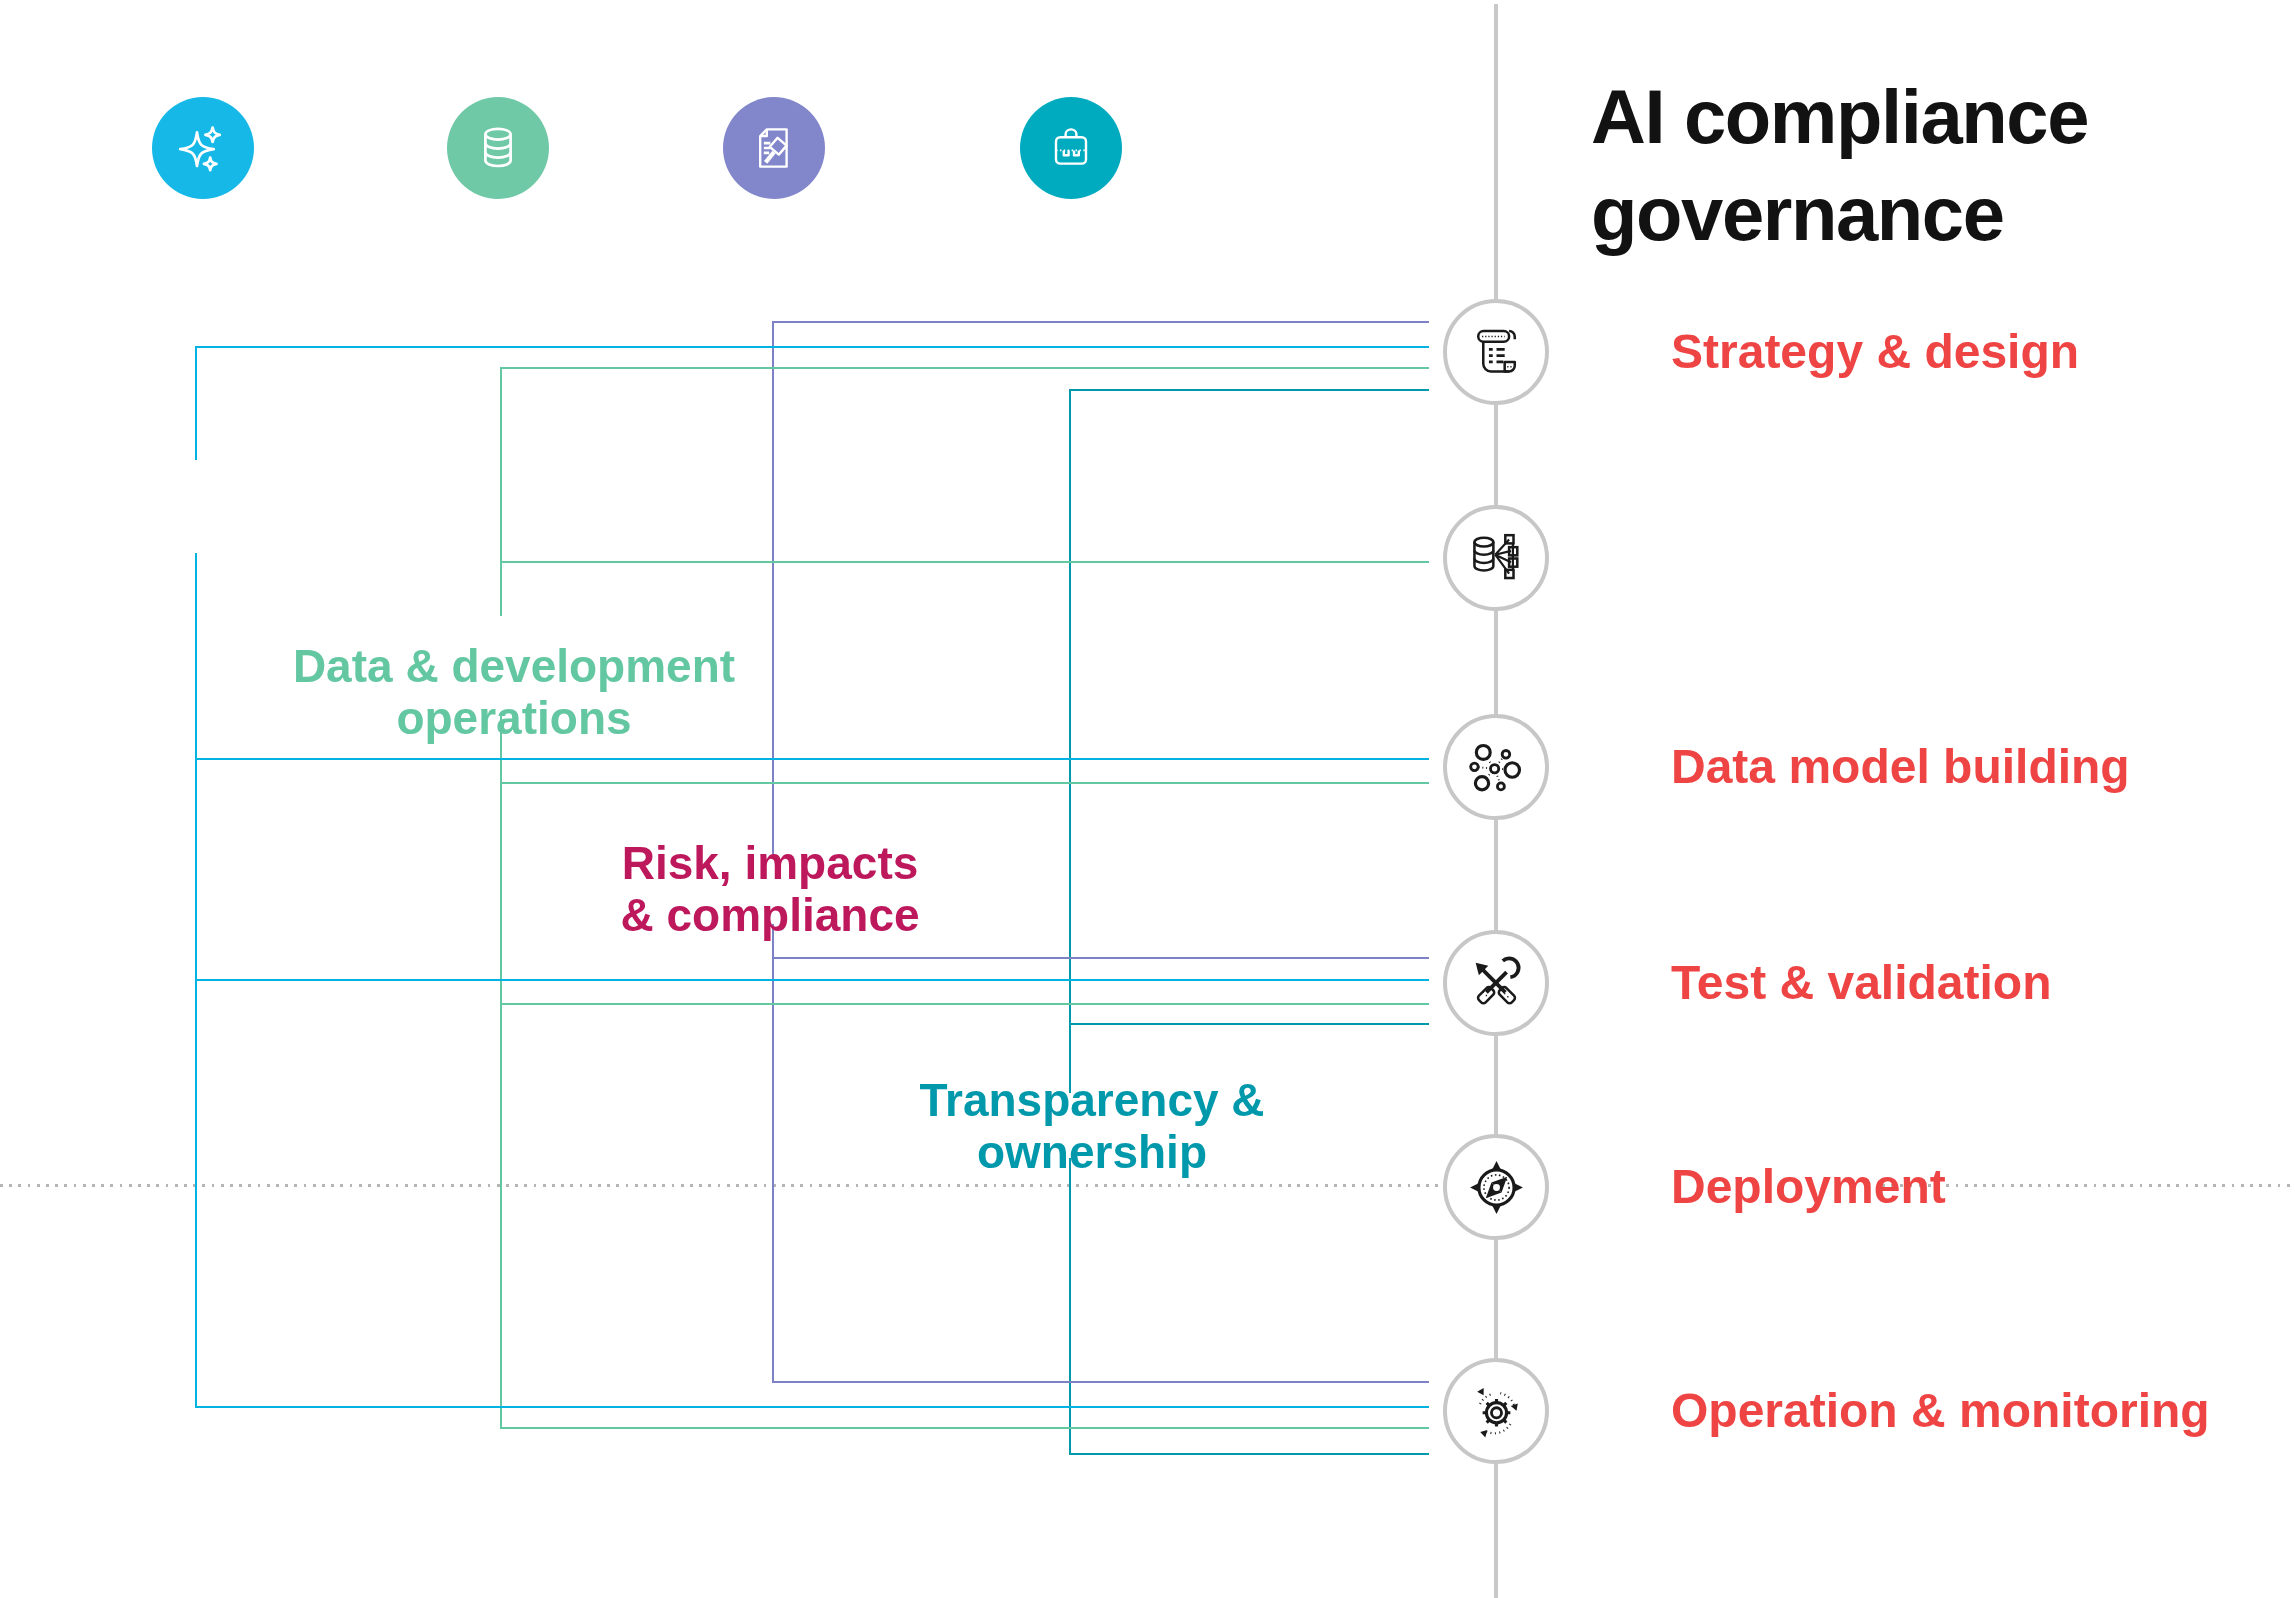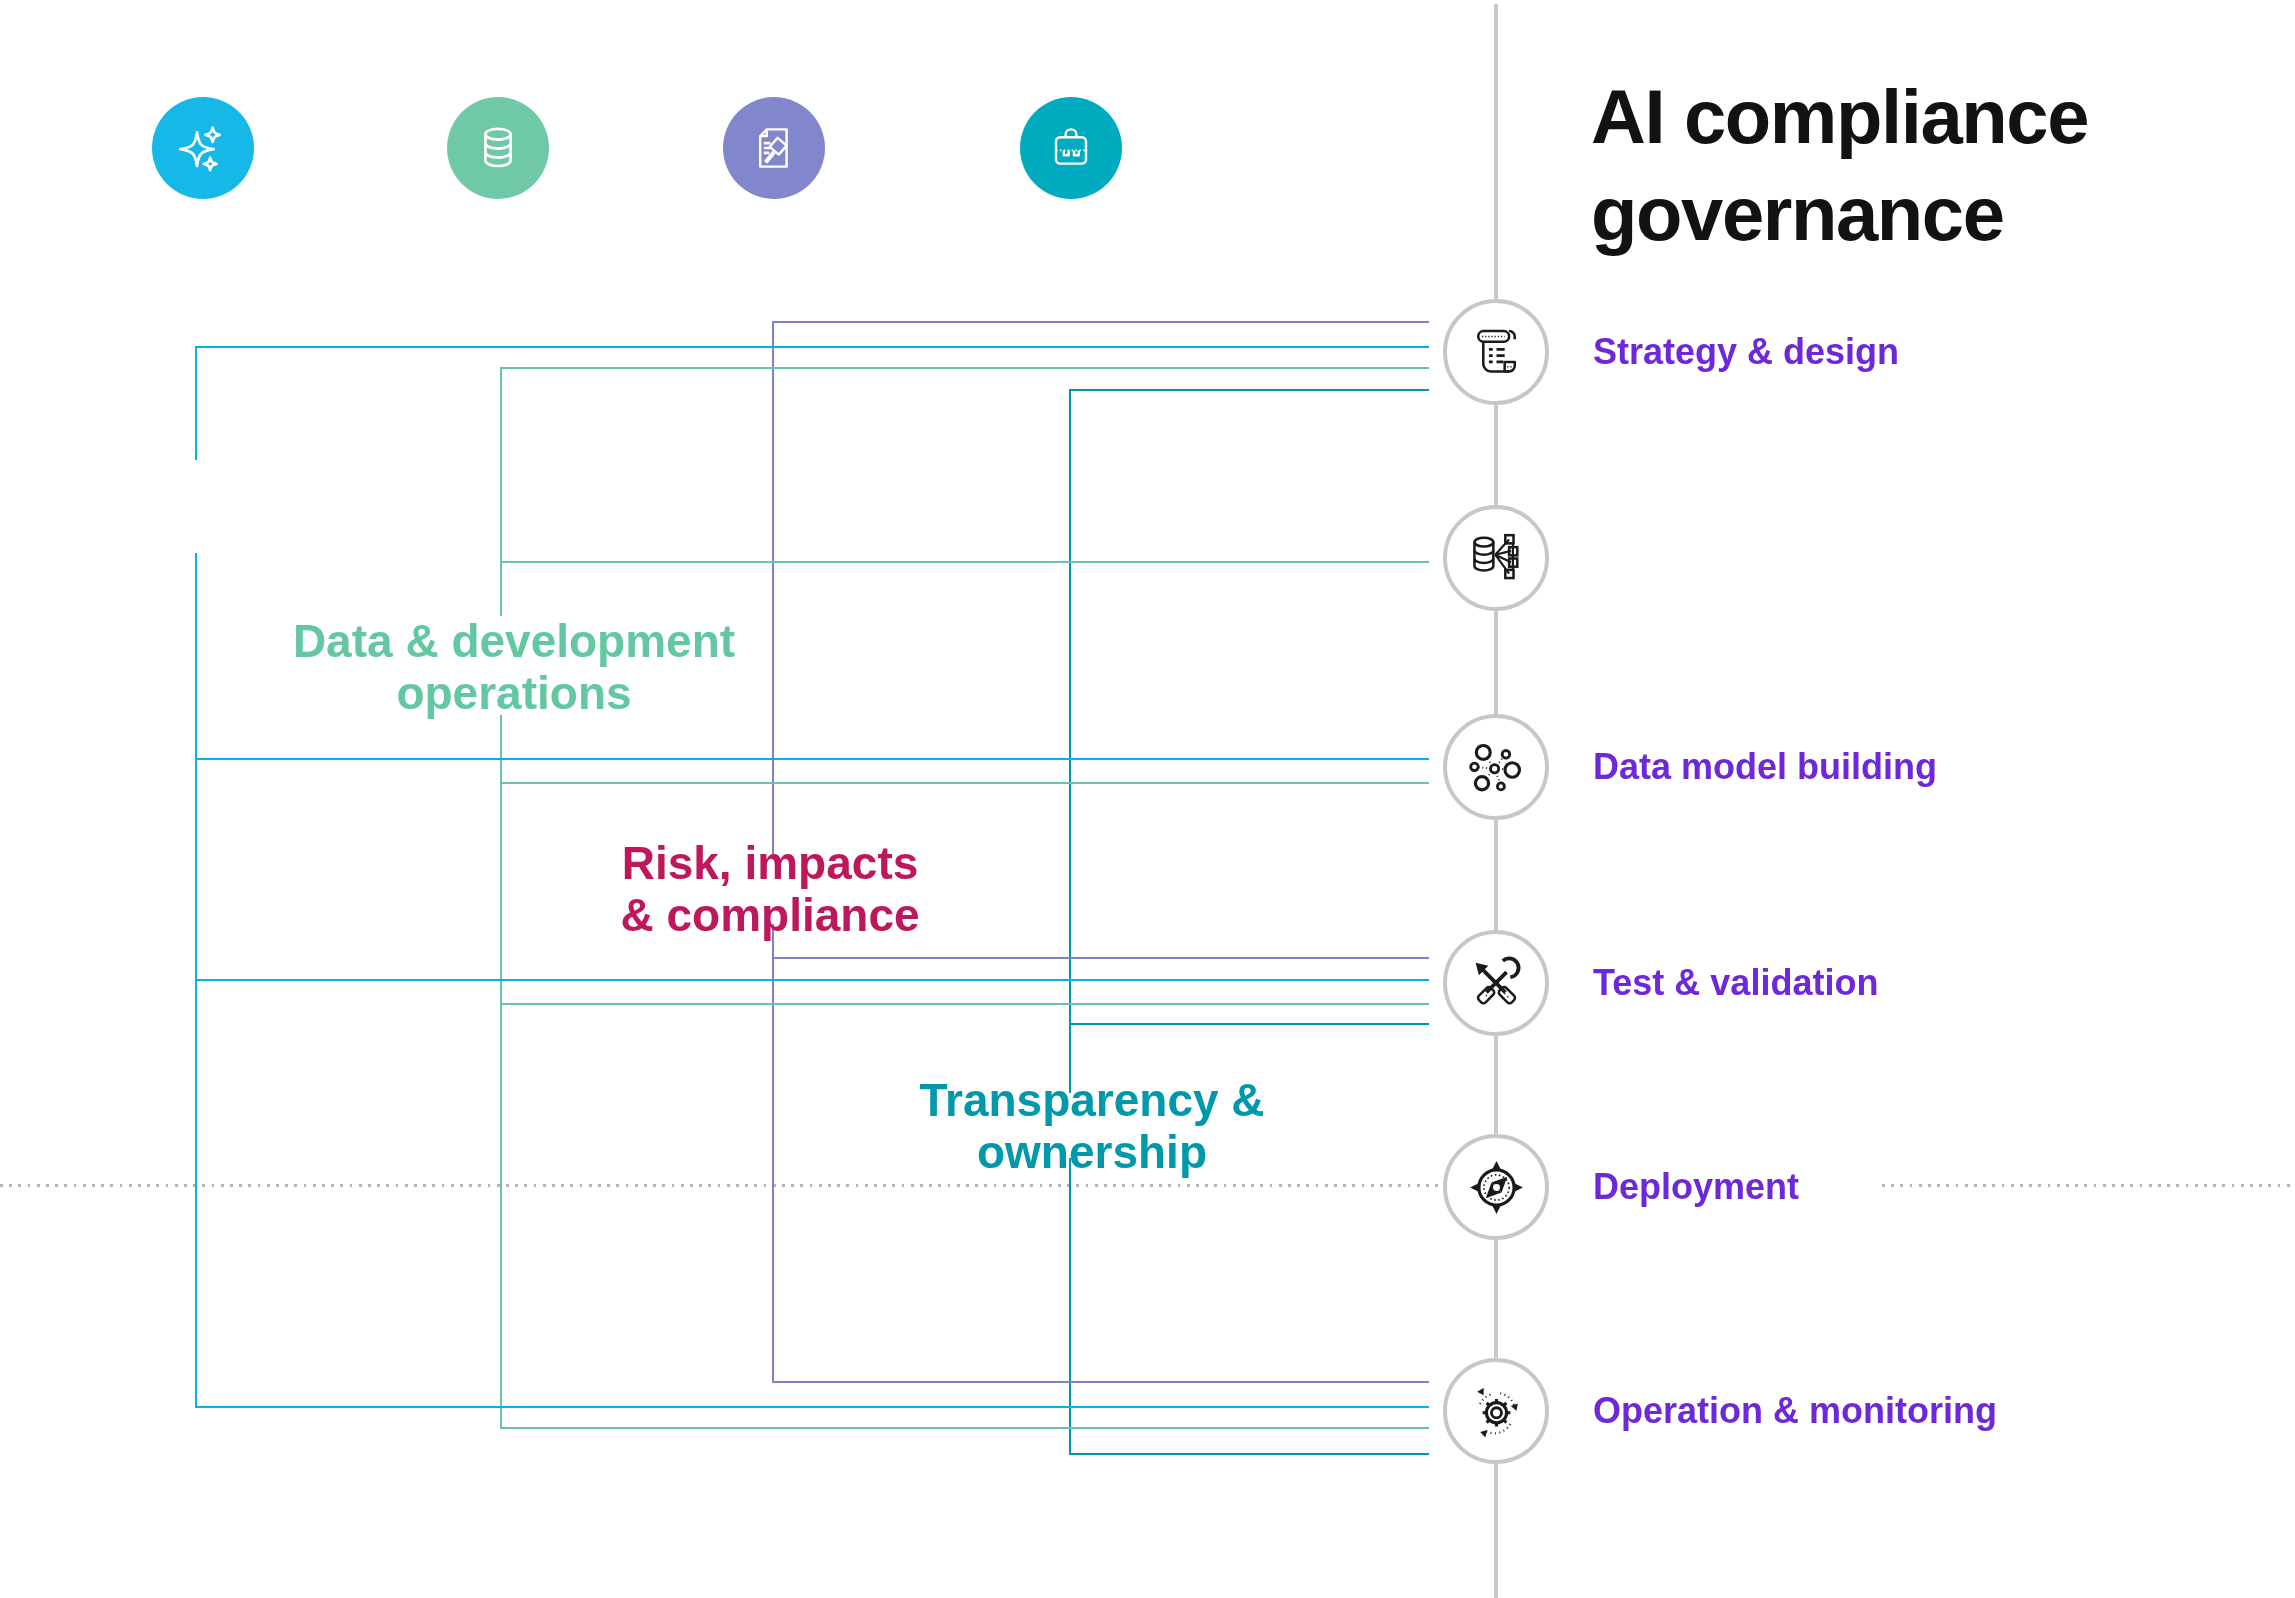--- a/index.html
+++ b/index.html
@@ -21,26 +21,26 @@
         border:4.1px solid #c7c7c7;box-sizing:border-box;z-index:5;
         display:flex;align-items:center;justify-content:center;}
   .node svg{width:63px;height:63px;}
   
   .cat-icon{position:absolute;width:102px;height:102px;border-radius:50%;z-index:3;
             display:flex;align-items:center;justify-content:center;}
   .cat-icon svg{width:60px;height:60px;}
   
   .title{position:absolute;left:1591px;top:68px;font-size:76px;line-height:1.28;
          font-weight:bold;color:#121212;letter-spacing:-1.4px;white-space:pre-line;z-index:6;}
-  .stage-label{position:absolute;left:1593px;height:60px;line-height:60px;
-               font-size:36px;font-weight:bold;color:#6d28d9;white-space:nowrap;z-index:6;}
+  .stage-label{position:absolute;left:1671px;height:60px;line-height:60px;
+               font-size:48px;font-weight:bold;color:#ef4444;white-space:nowrap;z-index:6;}
   .cat-label{position:absolute;transform:translate(-50%,-50%);text-align:center;
              font-size:46px;line-height:1.14;font-weight:bold;white-space:pre-line;z-index:3;}
   .t-cyan{color:#00b3e3;}
-  .t-green{color:#63c7a2;}
+  .t-green{color:#63c7a2;margin-top:25px;}
   .t-purple{color:#be185d;}
   .t-teal{color:#0098ab;}
 </style>
 </head>
 <body>
 
 <div class="canvas">
 
   <div class="dotline" style="left:0;top:1184px;width:1442px;"></div>
   <div class="dotline" style="left:1882px;top:1184px;width:413px;"></div>

